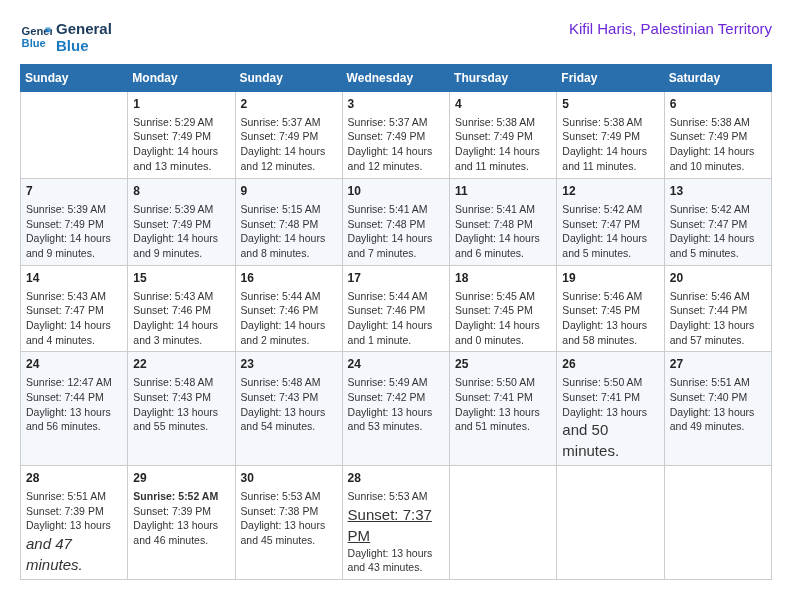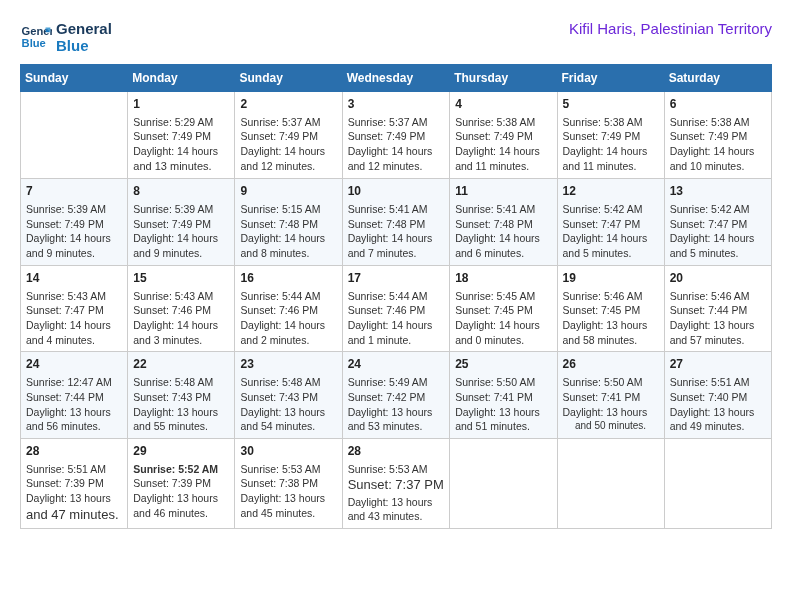--- a/index.html
+++ b/index.html
@@ -292,56 +292,56 @@
           <div style="font-size: 10.5px; color: rgb(51, 51, 51);">Sunrise: 5:50 AM</div>
           <div style="font-size: 10.5px; color: rgb(51, 51, 51);">Sunset: 7:41 PM</div>
           <div style="font-size: 10.5px; color: rgb(51, 51, 51);">Daylight: 13 hours</div>
           <div style="font-size: 10.5px; color: rgb(51, 51, 51);">and 51 minutes.</div>
         </td>
         <td>
           <span class="day-num">26</span>
           <div style="font-size: 10.5px; color: rgb(51, 51, 51);">Sunrise: 5:50 AM</div>
           <div style="font-size: 10.5px; color: rgb(51, 51, 51);">Sunset: 7:41 PM</div>
           <div style="font-size: 10.5px; color: rgb(51, 51, 51);">Daylight: 13 hours</div>
-          <div style="font-size: 10px; color: rgb(51, 51, 51); text-align: center;">and 50 minutes.</div>
+          <div style="font-size: 15px; color: rgb(51, 51, 51);">and 50 minutes.</div>
         </td>
         <td>
           <span class="day-num">27</span>
           <div style="font-size: 10.5px; color: rgb(51, 51, 51);">Sunrise: 5:51 AM</div>
           <div style="font-size: 10.5px; color: rgb(51, 51, 51);">Sunset: 7:40 PM</div>
           <div style="font-size: 10.5px; color: rgb(51, 51, 51);">Daylight: 13 hours</div>
           <div style="font-size: 10.5px; color: rgb(51, 51, 51);">and 49 minutes.</div>
         </td>
       </tr>
       <tr>
         <td>
           <span class="day-num">28</span>
           <div style="font-size: 10.5px; color: rgb(51, 51, 51);">Sunrise: 5:51 AM</div>
           <div style="font-size: 10.5px; color: rgb(51, 51, 51);">Sunset: 7:39 PM</div>
           <div style="font-size: 10.5px; color: rgb(51, 51, 51);">Daylight: 13 hours</div>
-          <div style="font-size: 13px; color: rgb(51, 51, 51);">and 47 minutes.</div>
+          <div style="font-size: 15px; color: rgb(51, 51, 51); font-style: italic;">and 47 minutes.</div>
         </td>
         <td>
           <span class="day-num">29</span>
           <div style="font-size: 10.5px; color: rgb(51, 51, 51); font-weight: bold;">Sunrise: 5:52 AM</div>
           <div style="font-size: 10.5px; color: rgb(51, 51, 51);">Sunset: 7:39 PM</div>
           <div style="font-size: 10.5px; color: rgb(51, 51, 51);">Daylight: 13 hours</div>
           <div style="font-size: 10.5px; color: rgb(51, 51, 51);">and 46 minutes.</div>
         </td>
         <td>
           <span class="day-num">30</span>
           <div style="font-size: 10.5px; color: rgb(51, 51, 51);">Sunrise: 5:53 AM</div>
           <div style="font-size: 10.5px; color: rgb(51, 51, 51);">Sunset: 7:38 PM</div>
           <div style="font-size: 10.5px; color: rgb(51, 51, 51);">Daylight: 13 hours</div>
           <div style="font-size: 10.5px; color: rgb(51, 51, 51);">and 45 minutes.</div>
         </td>
         <td>
           <span class="day-num">28</span>
           <div style="font-size: 10.5px; color: rgb(51, 51, 51);">Sunrise: 5:53 AM</div>
-          <div style="font-size: 13px; color: rgb(51, 51, 51);">Sunset: 7:37 PM</div>
+          <div style="font-size: 15px; color: rgb(51, 51, 51); text-decoration: underline;">Sunset: 7:37 PM</div>
           <div style="font-size: 10.5px; color: rgb(51, 51, 51);">Daylight: 13 hours</div>
           <div style="font-size: 10.5px; color: rgb(51, 51, 51);">and 43 minutes.</div>
         </td>
         <td class="empty-cell"></td>
         <td class="empty-cell"></td>
         <td class="empty-cell"></td>
       </tr>
     </tbody>
 </table>
 

